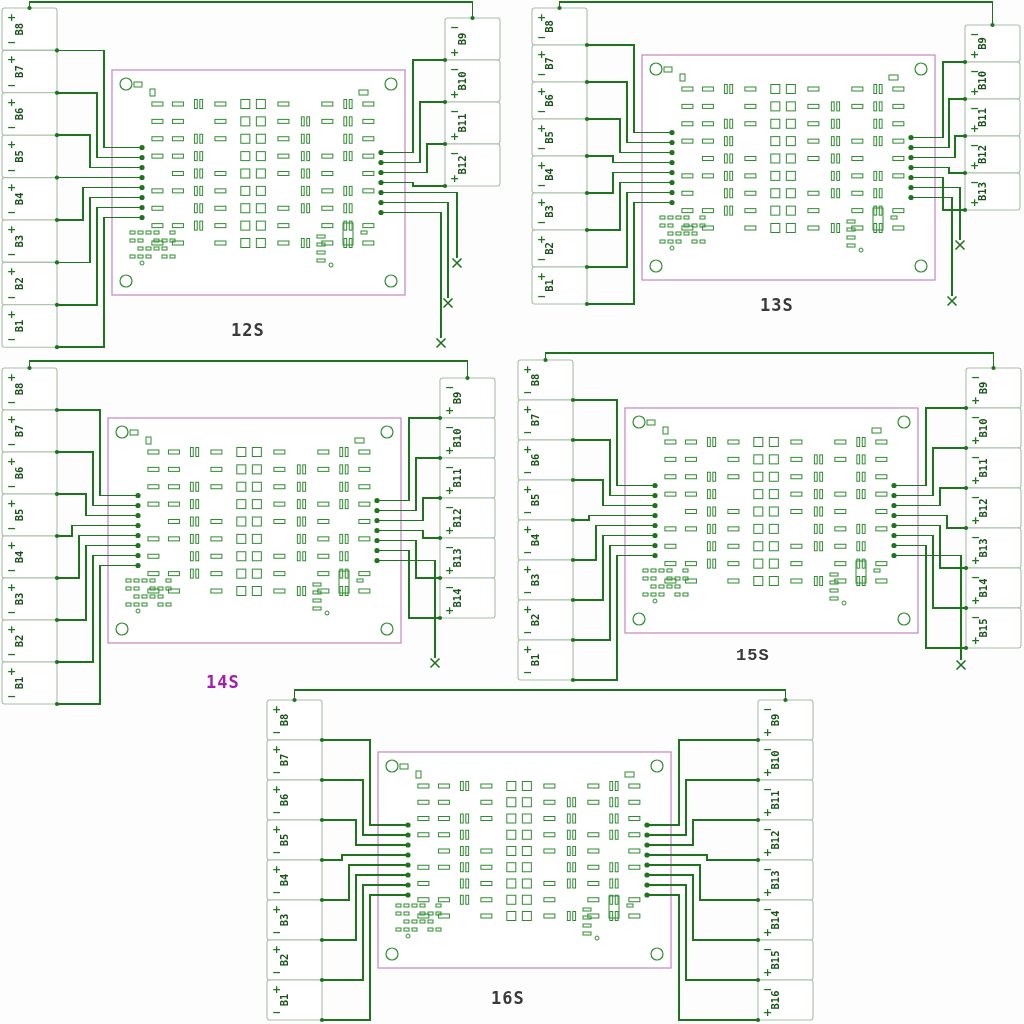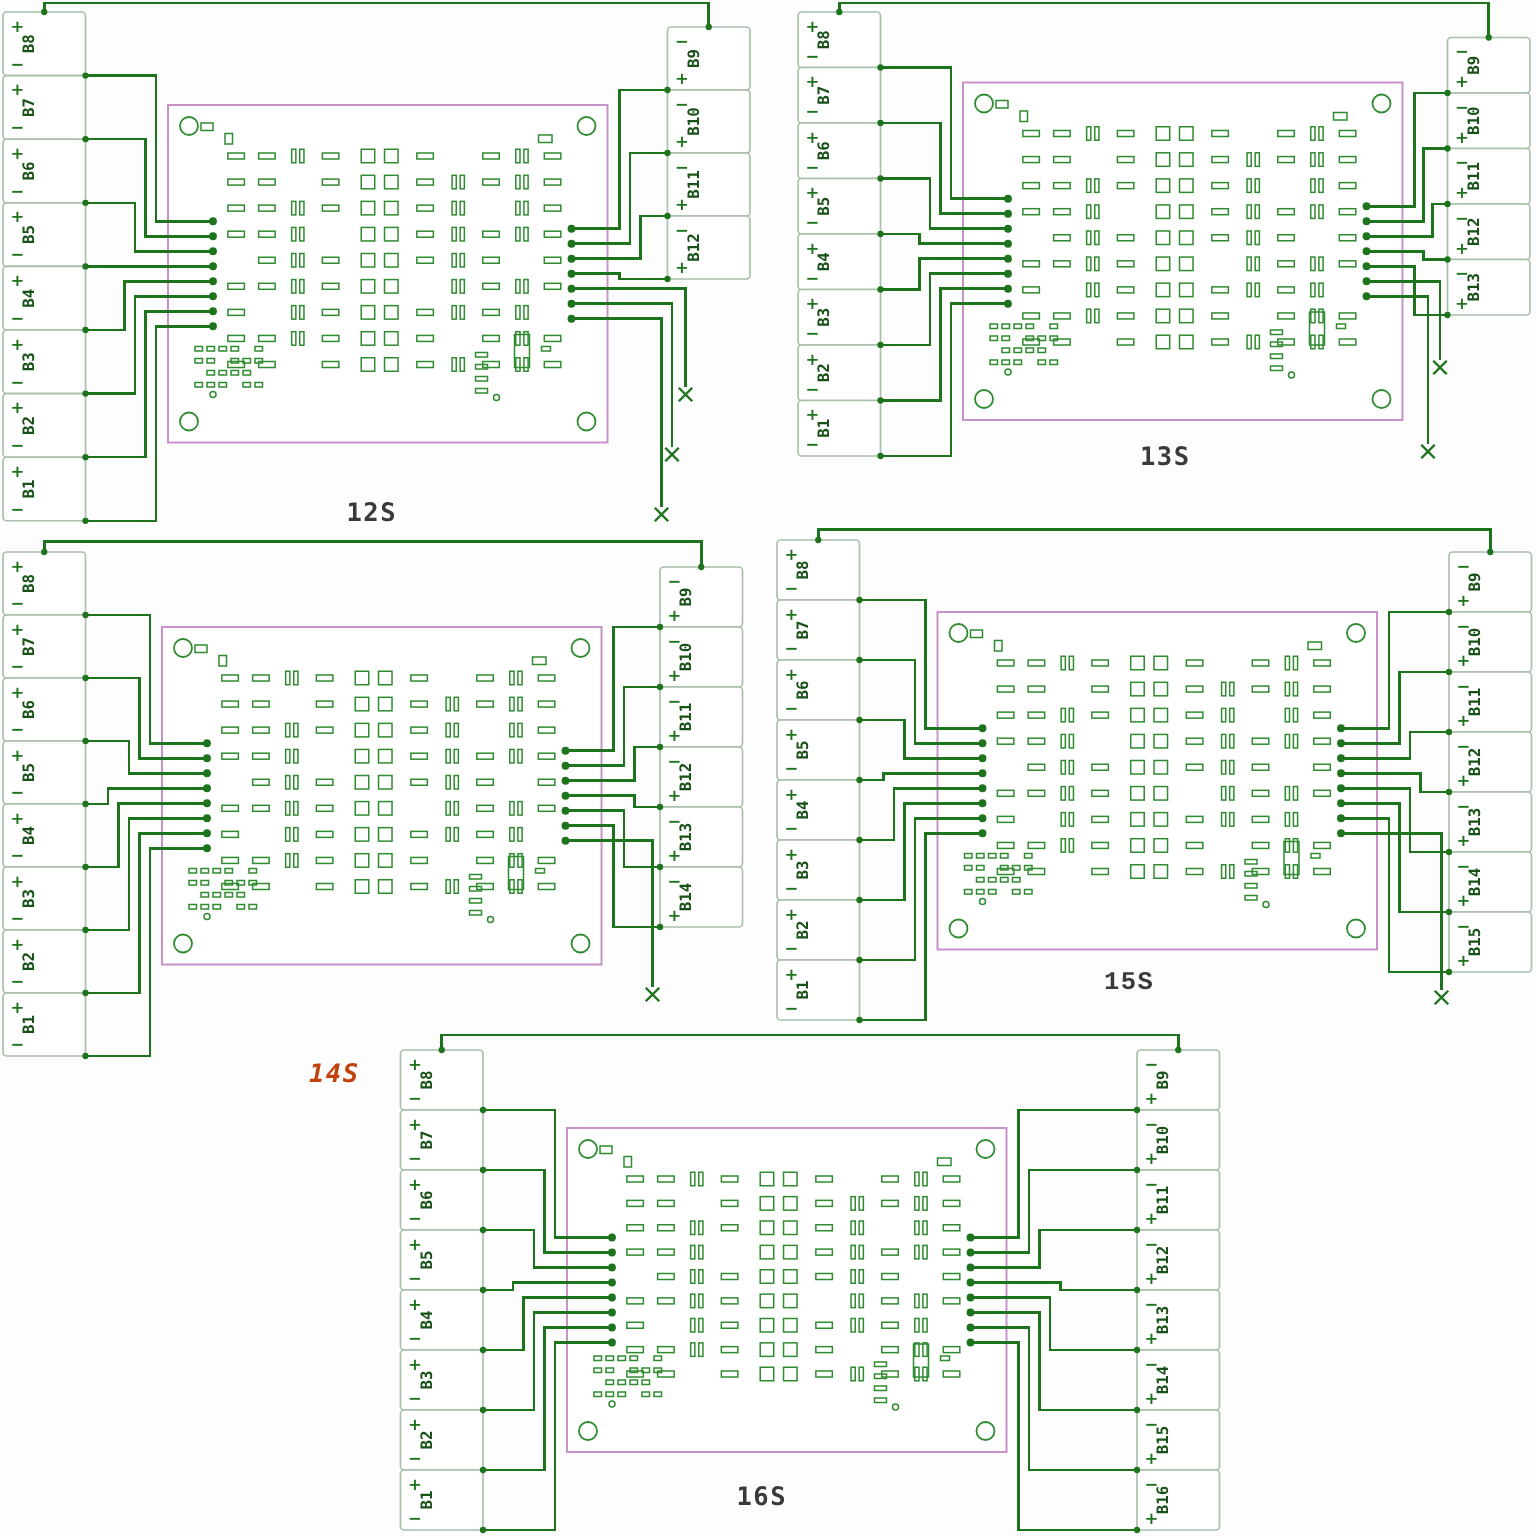--- a/index.html
+++ b/index.html
@@ -1276,18 +1276,18 @@
         <circle cx="758" cy="940" r="2.1" fill="#1d741d"></circle>
         <circle cx="647" cy="875" r="2.6" fill="#1d741d"></circle>
         <polyline points="758,980 686,980 686,885 647,885" fill="none" stroke="#1d741d" stroke-width="1.7" shape-rendering="crispEdges"></polyline>
         <circle cx="758" cy="980" r="2.1" fill="#1d741d"></circle>
         <circle cx="647" cy="885" r="2.6" fill="#1d741d"></circle>
         <polyline points="758,1020 679,1020 679,895 647,895" fill="none" stroke="#1d741d" stroke-width="1.7" shape-rendering="crispEdges"></polyline>
         <circle cx="758" cy="1020" r="2.1" fill="#1d741d"></circle>
         <circle cx="647" cy="895" r="2.6" fill="#1d741d"></circle>
       </g>
     </svg>
-  <div class="dlabel" style="left: 231px; top: 320px; color: rgb(58, 58, 58); margin-top: 12px;">12S</div>
+  <div class="dlabel" style="left: 231px; top: 320px; color: rgb(58, 58, 58);">12S</div>
   <div class="dlabel" style="left: 760px; top: 295px; color: rgb(58, 58, 58);">13S</div>
-  <div class="dlabel" style="left: 206px; top: 706px; color: #c2410c; font-style: italic;">14S</div>
+  <div class="dlabel" style="left: 206px; top: 672px; color: #a21caf;">14S</div>
   <div class="dlabel" style="left: 736px; top: 646px; color: rgb(58, 58, 58); font-family: Liberation Mono, monospace;">15S</div>
   <div class="dlabel" style="left: 491px; top: 988px; color: rgb(58, 58, 58);">16S</div>
 </div>
 
 </body></html>

